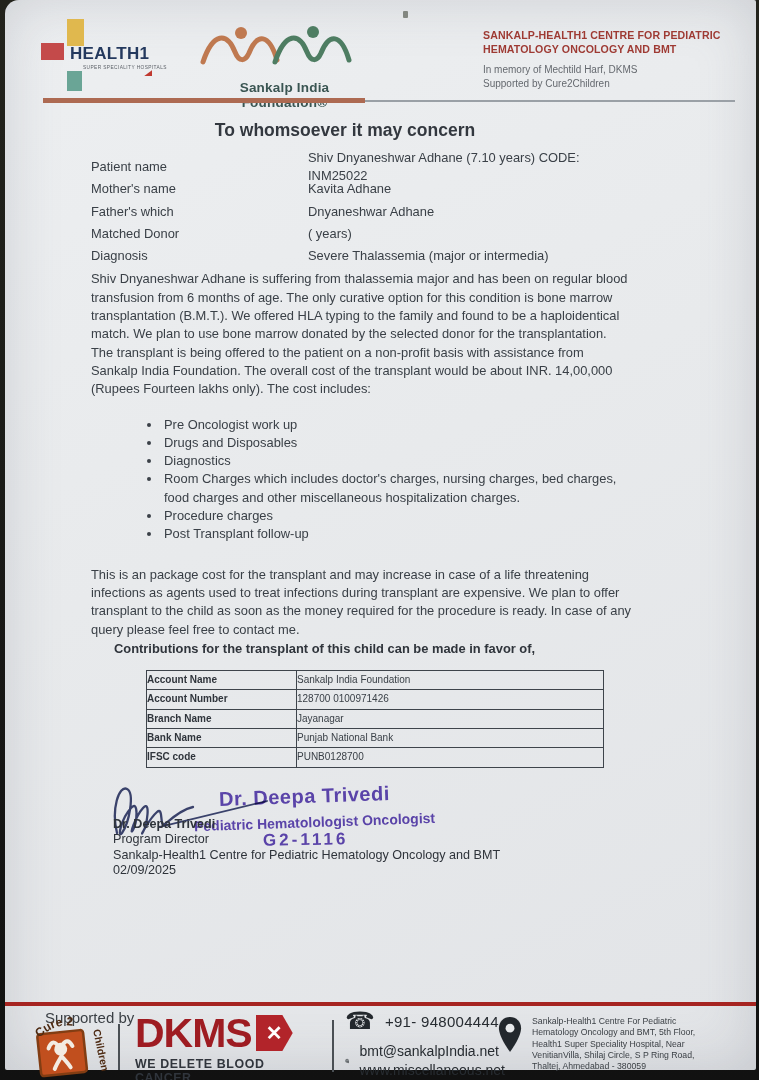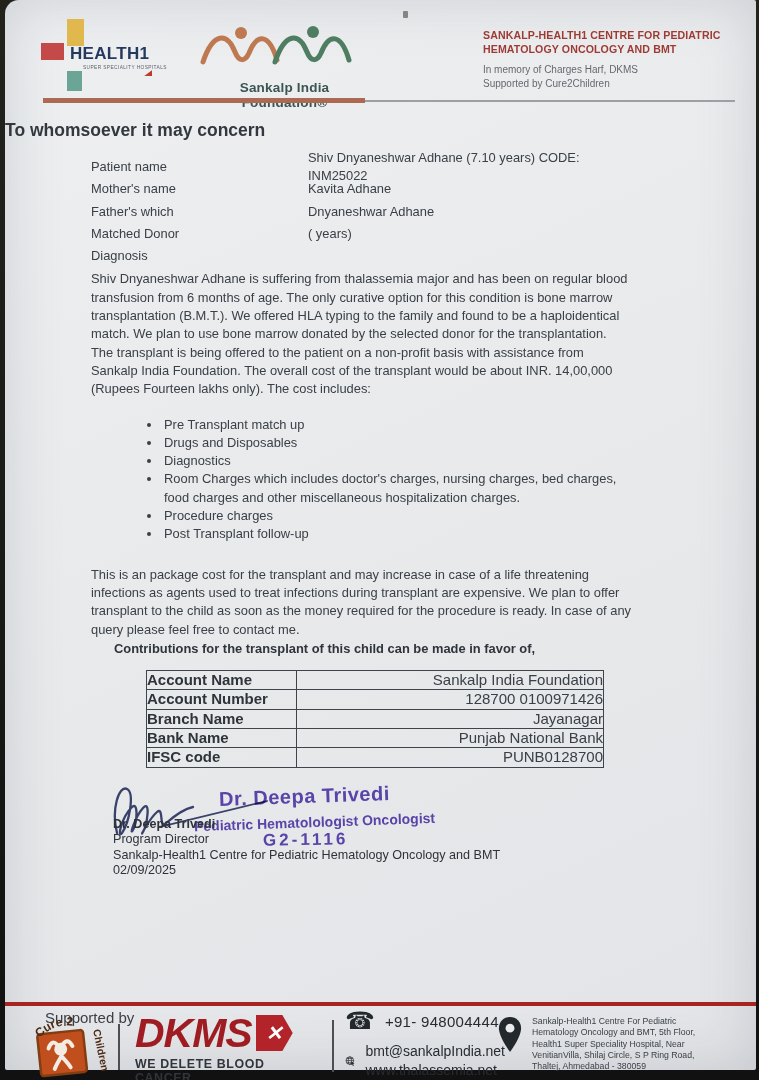--- a/index.html
+++ b/index.html
@@ -31,54 +31,54 @@
 
   .hdr-right { position:absolute; left:478px; top:28px; width:260px; }
   .hdr-title { font-size:10.6px; font-weight:bold; color:#9e3a33; line-height:14px; letter-spacing:.1px; }
   .hdr-sub { margin-top:7px; font-size:10px; color:#65696f; line-height:13.5px; }
 
   .rule { position:absolute; left:38px; top:98px; width:692px; display:flex; align-items:center; }
   .rule-brown { width:322px; height:5px; background:#ad6a52; }
   .rule-gray { flex:1; height:2px; background:#9aa0a6; }
 
   
-  .title { position:absolute; left:0; top:120px; width:680px; text-align:left; font-size:17.5px; font-weight:bold; color:#33383f; }
+  .title { position:absolute; left:0; top:120px; width:680px; text-align:center; font-size:17.5px; font-weight:bold; color:#33383f; }
 
   .content { position:absolute; left:86px; top:156px; width:542px; font-size:12.9px; line-height:18.3px; color:#3a4047; }
   .detail-row { display:flex; height:22.3px; align-items:center; }
   .dl { width:217px; flex:none; }
   .dv { flex:1; }
   .para { margin-top:3px; }
   .bullets { margin:17px 0 0 54px; padding-left:17px; list-style:disc outside; }
   .bullets li { padding-left:2px; }
   .para3 { margin-top:22px; }
   .contrib { margin:1px 0 0 23px; font-weight:bold; color:#2f343b; }
 
   table.bank { border-collapse:collapse; margin:12px 0 0 55px; width:458px; }
-  table.bank td { border:1.4px solid #3e444b; height:18.6px; padding:0; font-size:15px; vertical-align:middle; }
+  table.bank td { border:1.4px solid #3e444b; height:18.6px; padding:0; font-size:10px; vertical-align:middle; }
   td.bt-label { width:150px; padding-left:27px; font-weight:bold; color:#2f343b; }
-  td.bt-value { padding-left:11px;text-align:right; }
+  td.bt-value { padding-left:11px; }
 
   
   .sig-block { position:relative; margin-top:13px; height:112px; width:100%; }
   .sig-ink { position:absolute; left:16px; top:-4px; }
   .stamp { position:absolute; color:#5b40b4; font-weight:bold; mix-blend-mode:multiply; opacity:.95; white-space:nowrap; }
   .stamp1 { left:128px; top:6px;  font-size:20px; transform:rotate(-2deg); letter-spacing:.5px; }
   .stamp2 { left:103px; top:32px; font-size:14px; transform:rotate(-2deg); }
   .stamp3 { left:172px; top:50px; font-size:17px; letter-spacing:3px; transform:rotate(-1deg); }
   .typed { position:absolute; left:22px; top:36px; font-size:12.6px; line-height:15.6px; color:#2e333a; }
   .typed-name { font-weight:bold; }
 
   
   .foot-rule { position:absolute; left:0; right:0; top:1002px; height:3.5px; background:#a62421; }
   .supported { position:absolute; left:40px; top:1009px; font-size:15px; color:#3a3f44; }
   .cure-logo { position:absolute; left:22px; top:1016px; }
   .fdiv1 { position:absolute; left:113px; top:1024px; width:2px; height:46px; background:#4a4f54; }
   .dkms { position:absolute; left:130px; top:1012px; width:190px; }
-  .dkms-row { display:flex; align-items:center; gap:4px;font-style:italic; }
+  .dkms-row { display:flex; align-items:center; gap:4px; }
   .dkms-word { font-size:41px; font-weight:bold; color:#9e1c22; letter-spacing:-1px; line-height:42px; }
   .dkms-x { width:37px; height:36px; background:#b2242a; clip-path:polygon(0 0,72% 0,100% 50%,72% 100%,0 100%);
             display:flex; align-items:center; justify-content:center; color:#fff; font-size:20px; font-weight:bold; }
   .dkms-tag { font-size:12.4px; font-weight:bold; color:#30353c; letter-spacing:.6px; margin-top:3px; }
   .fdiv2 { position:absolute; left:327px; top:1020px; width:2px; height:52px; background:#4a4f54; }
   .contact { position:absolute; left:340px; top:1008px; width:160px; color:#272c31; }
   .contact-row { display:flex; align-items:center; gap:10px; }
   .phone-glyph { font-size:24px; line-height:26px; color:#23282d; }
   .contact-num { font-size:15px; letter-spacing:.3px; }
   .contact-web { margin-top:8px; }
@@ -114,21 +114,21 @@
       </svg>
       <div class="sif-text">Sankalp India Foundation®</div>
     </div>
 
     <div class="hdr-right">
       <div class="hdr-title">
         <div>SANKALP-HEALTH1 CENTRE FOR PEDIATRIC</div>
         <div>HEMATOLOGY ONCOLOGY AND BMT</div>
       </div>
       <div class="hdr-sub">
-        <div>In memory of Charges Harf, DKMS</div>
+        <div>In memory of Mechtild Harf, DKMS</div>
         <div>Supported by Cure2Children</div>
       </div>
     </div>
 
     <div class="rule">
       <span class="rule-brown"></span>
       <span class="rule-gray"></span>
     </div>
 
     <div class="title">To whomsoever it may concern</div>
@@ -146,27 +146,28 @@
       <div class="detail-row">
         <span class="dl">Father's which</span>
         <span class="dv">Dnyaneshwar Adhane</span>
       </div>
       <div class="detail-row">
         <span class="dl">Matched Donor</span>
         <span class="dv">( years)</span>
       </div>
       <div class="detail-row">
         <span class="dl">Diagnosis</span>
+        <span class="dv">Severe Thalassemia (major or intermedia)</span>
       </div>
 
       <p class="para">Shiv Dnyaneshwar Adhane is suffering from thalassemia major and has been on regular blood transfusion from 6 months of age. The only curative option for this condition is bone marrow transplantation (B.M.T.). We offered HLA typing to the family and found to be a haploidentical match. We plan to use bone marrow donated by the selected donor for the transplantation.</p>
       <p>The transplant is being offered to the patient on a non-profit basis with assistance from Sankalp India Foundation. The overall cost of the transplant would be about INR. 14,00,000 (Rupees Fourteen lakhs only). The cost includes:</p>
 
       <ul class="bullets">
-        <li>Pre Transplant match up</li>
+        <li>Pre Oncologist work up</li>
         <li>Drugs and Disposables</li>
         <li>Diagnostics</li>
         <li>Room Charges which includes doctor's charges, nursing charges, bed charges, food charges and other miscellaneous hospitalization charges.</li>
         <li>Procedure charges</li>
         <li>Post Transplant follow-up</li>
       </ul>
 
       <p class="para3">This is an package cost for the transplant and may increase in case of a life threatening infections as agents used to treat infections during transplant are expensive. We plan to offer transplant to the child as soon as the money required for the procedure is ready. In case of any query please feel free to contact me.</p>
       <p class="contrib">Contributions for the transplant of this child can be made in favor of,</p>
 
@@ -251,21 +252,21 @@
         <svg width="30" height="30" viewBox="0 0 26 26">
           <g fill="none" stroke="#23282d" stroke-width="1.7">
             <circle cx="12" cy="12" r="9.5"></circle>
             <ellipse cx="12" cy="12" rx="4.2" ry="9.5"></ellipse>
             <path d="M2.5,12 H21.5 M4,6.5 H20 M4,17.5 H20"></path>
           </g>
           <path d="M16,15 L24,19 L20,20 L22,25 L19.5,25.5 L18,21 L15,23 Z" fill="#23282d"></path>
         </svg>
         <div class="lines">
           <div>bmt@sankalpIndia.net</div>
-          <div>www.thalassemia.net</div>
+          <div>www.miscellaneous.net</div>
         </div>
       </div>
     </div>
 
     <div class="locblock">
       <svg width="26" height="38" viewBox="0 0 24 36">
         <path d="M12,1 C6,1 1.5,5.5 1.5,11.5 C1.5,20 12,34 12,34 C12,34 22.5,20 22.5,11.5 C22.5,5.5 18,1 12,1 Z" fill="#23282d"></path>
         <circle cx="12" cy="11.5" r="4.2" fill="#e8eaec"></circle>
       </svg>
       <div class="addr">

